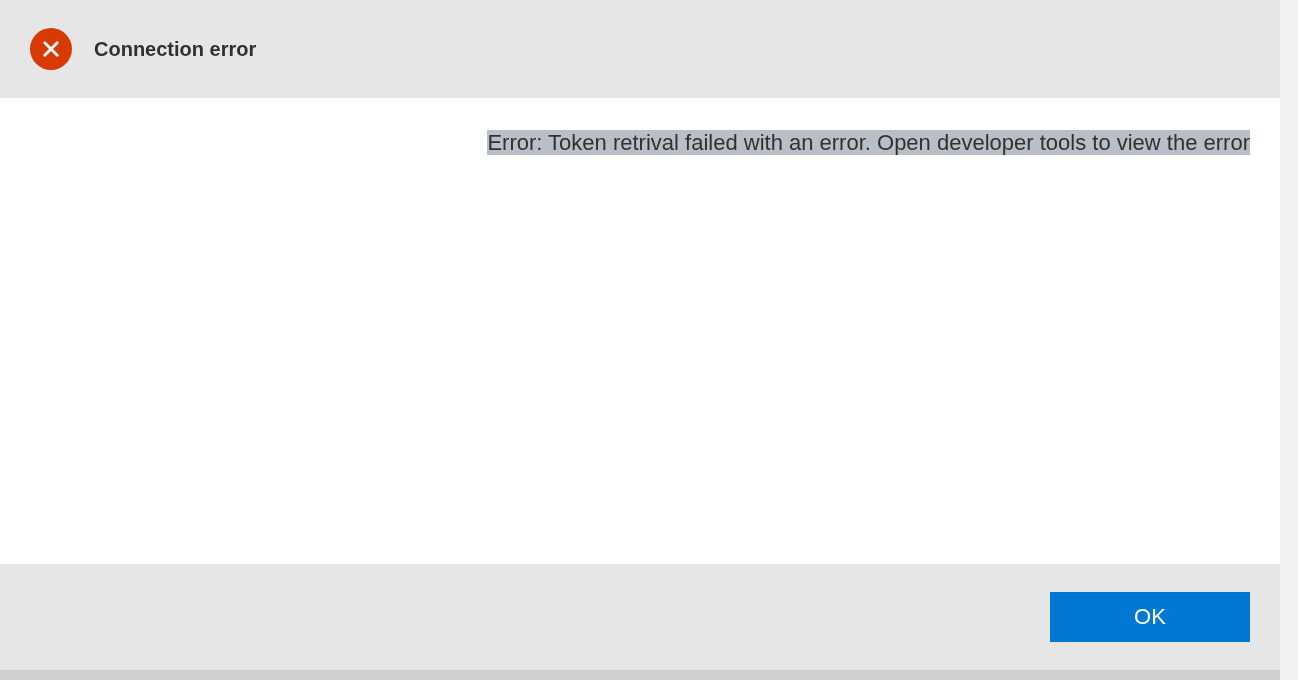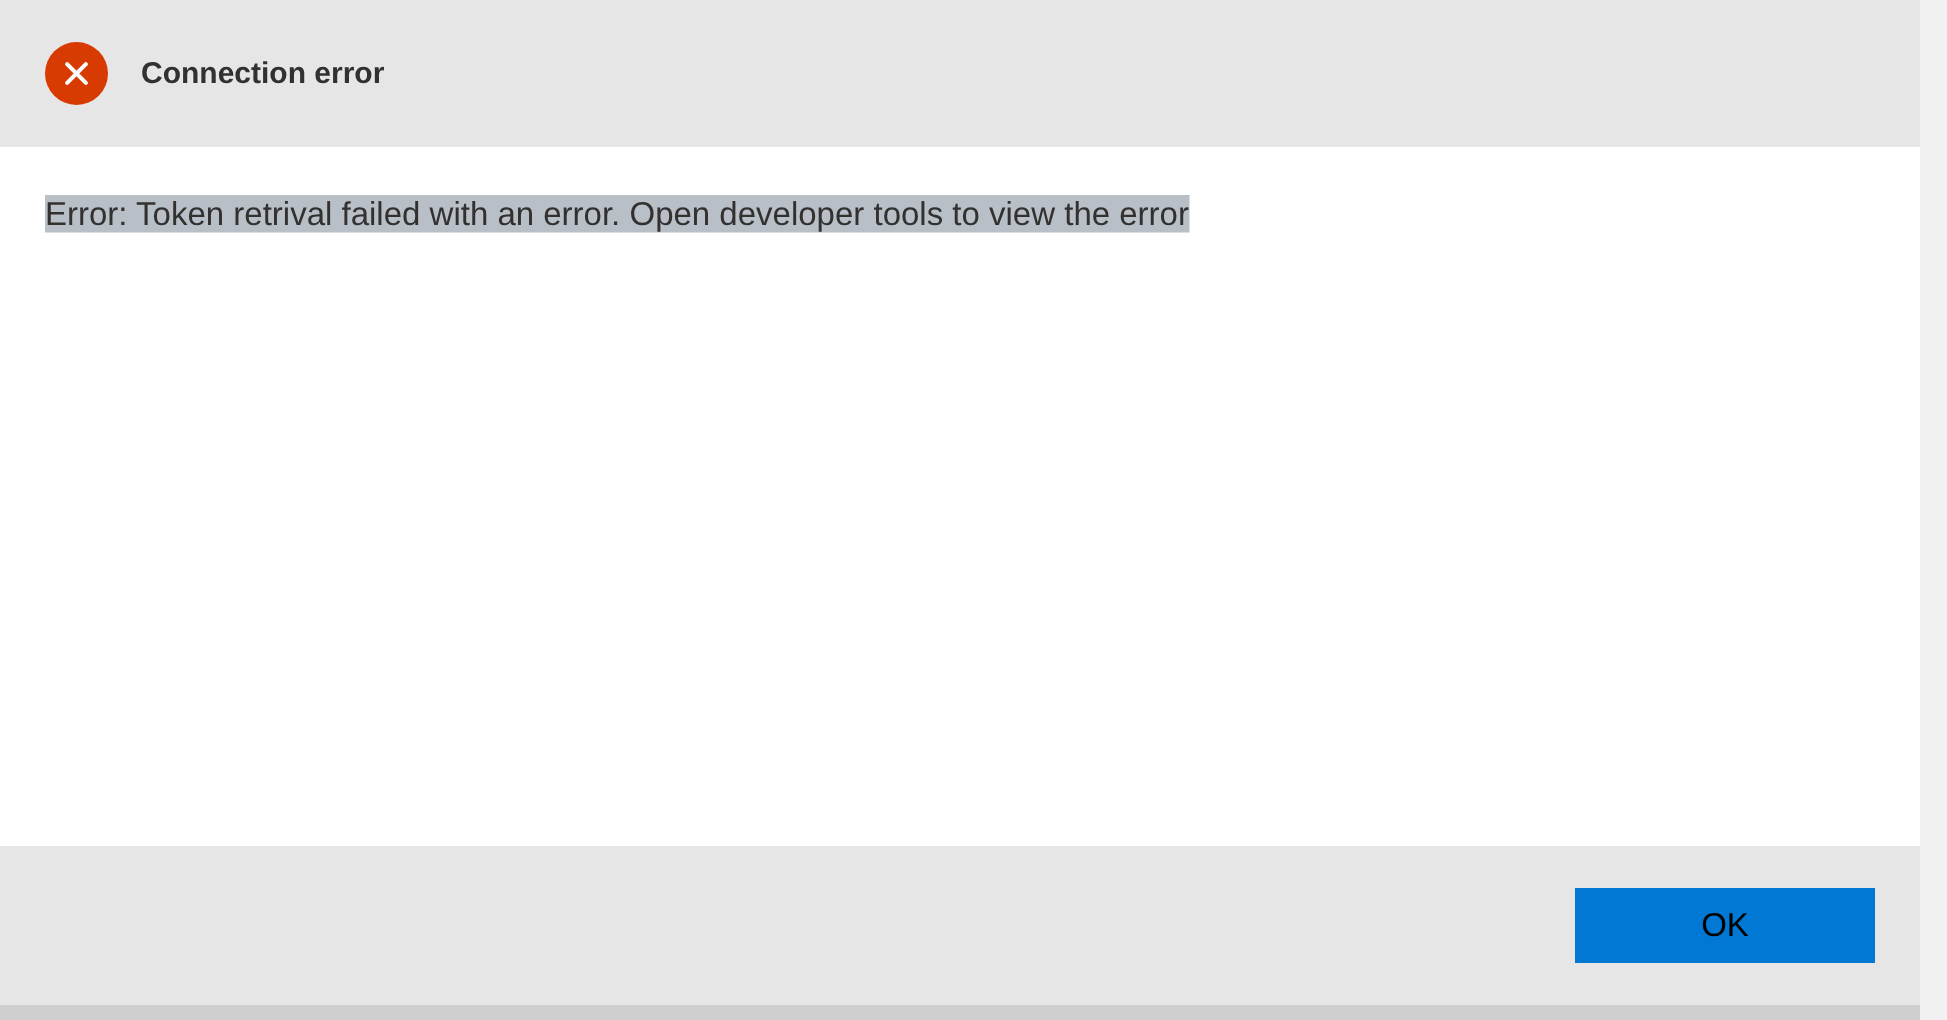--- a/index.html
+++ b/index.html
@@ -48,40 +48,41 @@
     }
     .dialog-title {
       font-size: 20px;
       font-weight: 600;
       color: #323130;
     }
     .dialog-body {
       flex: 1;
       background: #ffffff;
       padding: 30px 30px;
+      text-align: right;
     }
     .error-message {
       font-size: 22px;
       color: #323130;
       background: #b8bfc7;
       display: inline;
       line-height: 1.4;
     }
     .error-message-wrap {
       line-height: 1.4;
     }
     .dialog-footer {
       background: #e6e6e6;
       padding: 28px 30px;
       display: flex;
       justify-content: flex-end;
     }
     .ok-button {
       background: #0078d4;
-      color: #000000;
+      color: #ffffff;
       border: none;
       font-size: 22px;
       font-weight: 400;
       padding: 12px 4px;
       width: 200px;
       cursor: pointer;
       font-family: inherit;
     }
     .scrollbar-track {
       position: absolute;

